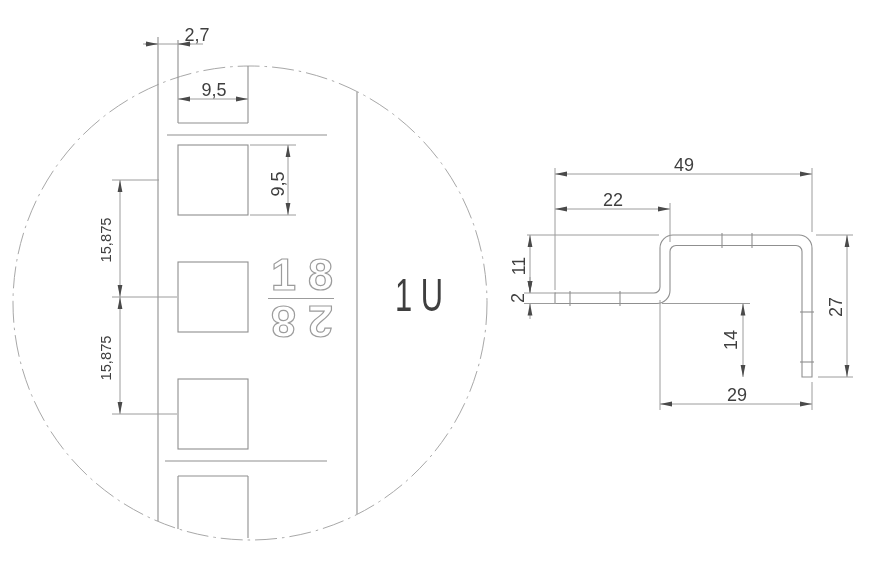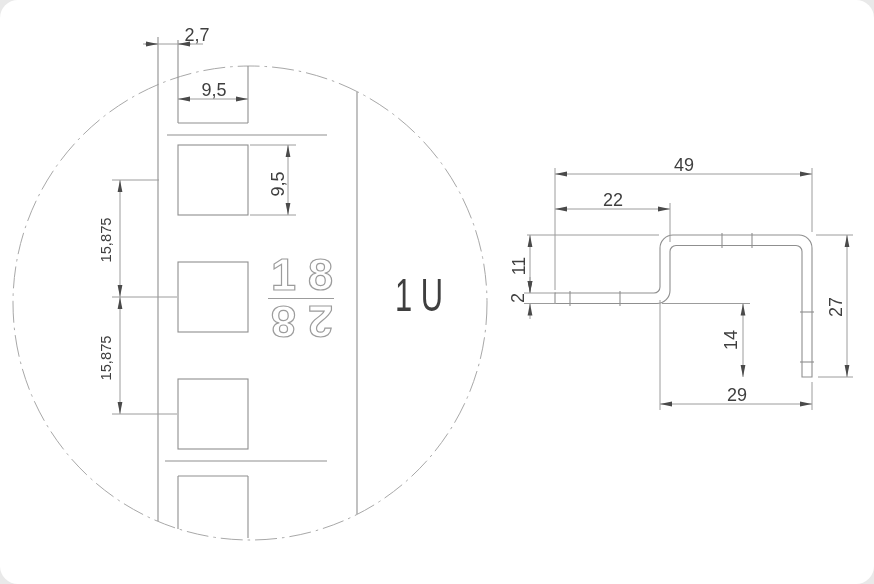--- a/index.html
+++ b/index.html
@@ -7,21 +7,21 @@
     --object-line:#8f8f8f;
     --dimension-line:#9c9c9c;
     --centerline:#a8a8a8;
     --text:#3f3f3f;
     --outline-text:#9c9c9c;
     --arrow:#4a4a4a;
   }
   html,body{margin:0;padding:0;background:#e9e9e9;}
   .canvas{
     position:relative;width:874px;height:584px;background:var(--background);
-    font-family:"Liberation Sans",sans-serif;overflow:hidden;border-radius:18px;
+    font-family:"Liberation Sans",sans-serif;overflow:hidden;
   }
   svg{display:block;}
   .ol{fill:none;stroke:var(--object-line);stroke-width:1.1;}
   .dl{fill:none;stroke:var(--dimension-line);stroke-width:1;}
   .cl{fill:none;stroke:var(--centerline);stroke-width:1;stroke-dasharray:22 5 2.5 5;}
   .t{fill:var(--text);font-family:"Liberation Sans",sans-serif;}
   .ts{font-size:18px;}
   .tp{font-size:15px;}
   .tu{font-size:46px;}
   .tm{font-size:45px;font-weight:bold;fill:none;stroke:var(--outline-text);stroke-width:1.2;}

